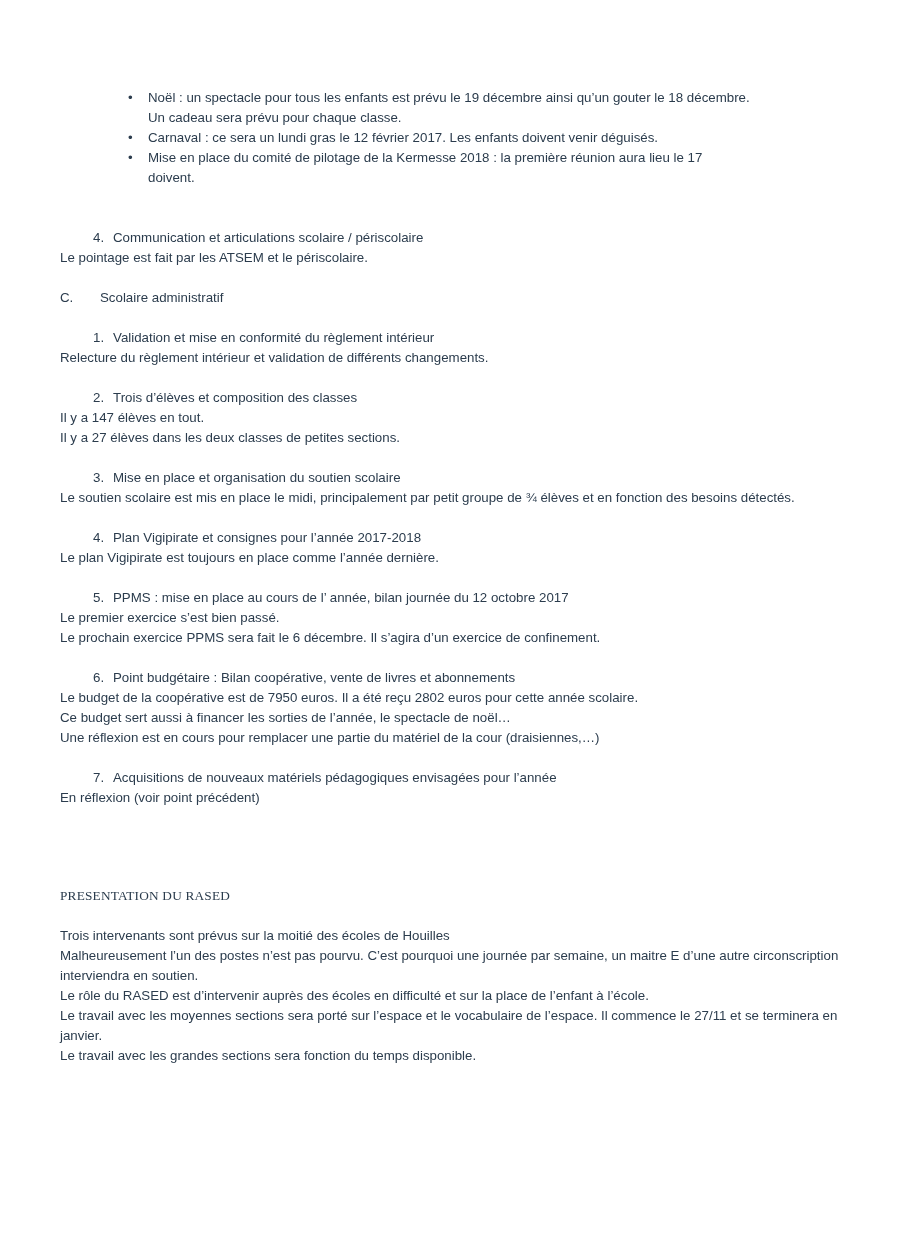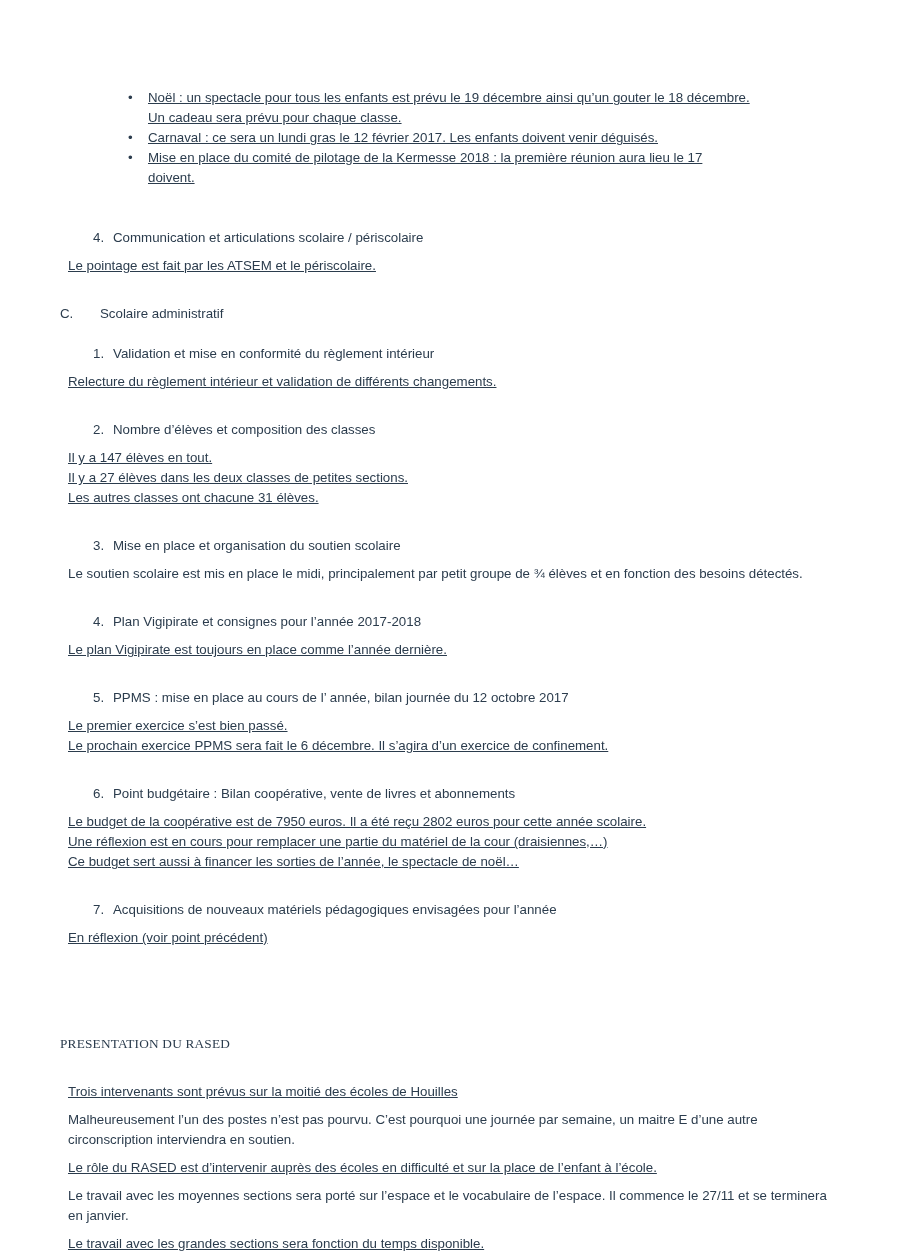--- a/index.html
+++ b/index.html
@@ -71,28 +71,27 @@
     margin: 0;
   }
   .letter-heading .letter {
     position: absolute;
     left: 0;
     top: 0;
   }
 
   
   .para {
-    margin: 8px;
+    margin: 0;
     max-width: 790px;
   }
 
   .line {
     display: block;
     white-space: pre-wrap;
-    text-decoration: underline;
   }
   .spacer-md { height: 20px; }
   .spacer-lg { height: 40px; }
   .spacer-xl { height: 58px; }
 
   .section-title {
     margin: 0;
     font-size: 13.3px;
     font-weight: normal;
     line-height: 20px;
@@ -147,26 +146,25 @@
       <span>Validation et mise en conformité du règlement intérieur</span>
     </div>
     <p class="para">
       <span class="line">Relecture du règlement intérieur et validation de différents changements.</span>
     </p>
 
     <div class="spacer-md"></div>
 
     <div class="num-heading">
       <span class="num">2.</span>
-      <span>Nombre d’élèves et composition des classes</span>
+      <span>Trois d’élèves et composition des classes</span>
     </div>
     <p class="para">
       <span class="line">Il y a 147 élèves en tout.</span>
       <span class="line">Il y a 27 élèves dans les deux classes de petites sections.</span>
-      <span class="line">Les autres classes ont chacune 31 élèves.</span>
     </p>
 
     <div class="spacer-md"></div>
 
     <div class="num-heading">
       <span class="num">3.</span>
       <span>Mise en place et organisation du soutien scolaire</span>
     </div>
     <p class="para">
       <span>Le soutien scolaire est mis en place le midi, principalement par petit groupe de ¾ élèves et en fonction des besoins détectés.</span>
@@ -194,22 +192,22 @@
     </p>
 
     <div class="spacer-md"></div>
 
     <div class="num-heading">
       <span class="num">6.</span>
       <span>Point budgétaire : Bilan coopérative, vente de livres et abonnements</span>
     </div>
     <p class="para">
       <span class="line">Le budget de la coopérative est de 7950 euros. Il a été reçu 2802 euros pour cette année scolaire.</span>
+      <span class="line">Ce budget sert aussi à financer les sorties de l’année, le spectacle de noël…</span>
       <span class="line">Une réflexion est en cours pour remplacer une partie du matériel de la cour (draisiennes,…)</span>
-      <span class="line">Ce budget sert aussi à financer les sorties de l’année, le spectacle de noël…</span>
     </p>
 
     <div class="spacer-md"></div>
 
     <div class="num-heading">
       <span class="num">7.</span>
       <span>Acquisitions de nouveaux matériels pédagogiques envisagées pour l’année</span>
     </div>
     <p class="para">
       <span class="line">En réflexion (voir point précédent)</span>

